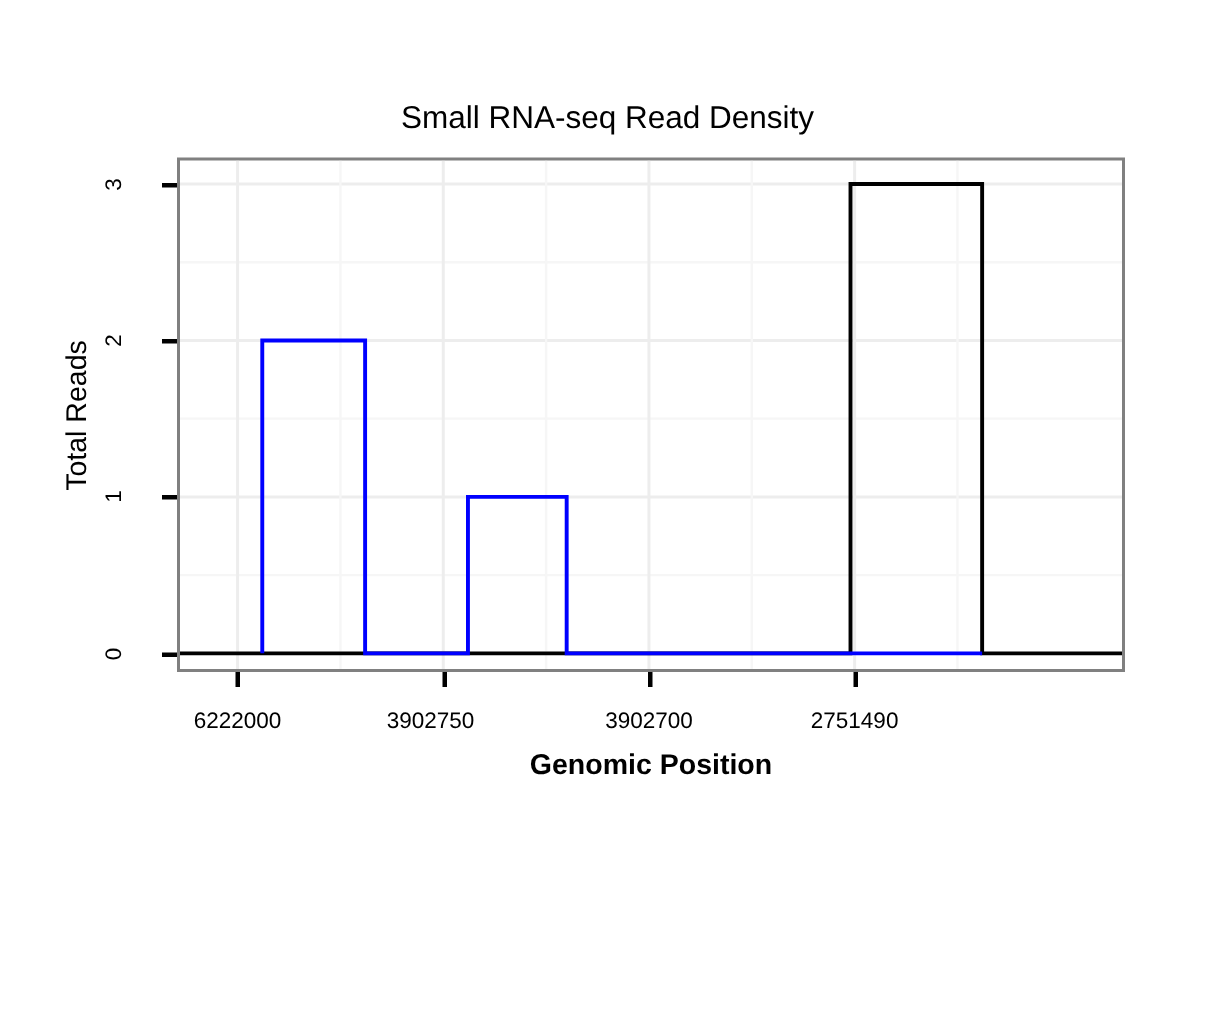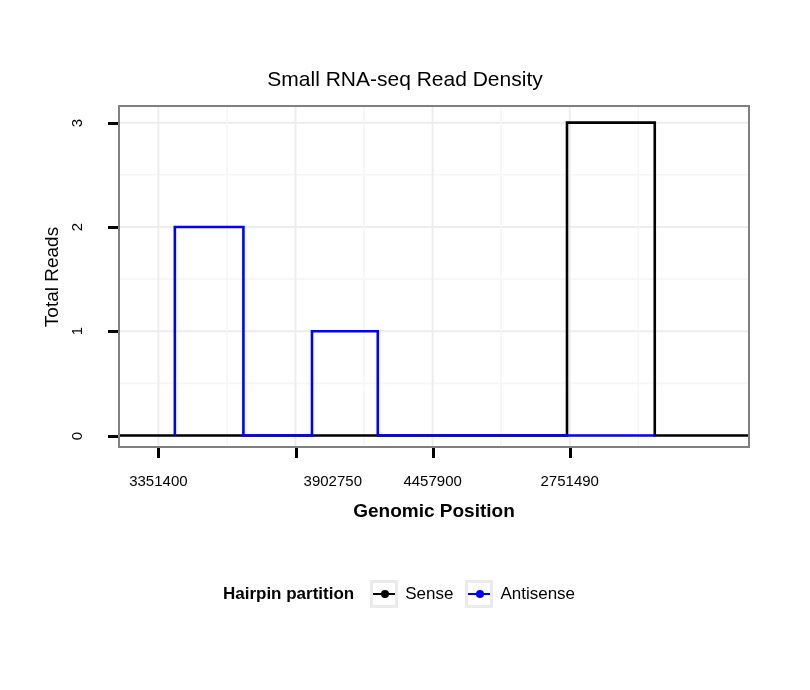--- a/index.html
+++ b/index.html
@@ -232,46 +232,25 @@
           <line y1="0" y2="339" x1="312.63" x2="312.63" stroke="#ededed" stroke-width="2"></line>
           <line y1="0" y2="339" x1="449.75" x2="449.75" stroke="#ededed" stroke-width="2"></line>
           <polyline points="0.00,328.57 447.00,328.57 447.00,15.65 534.76,15.65 534.76,328.57 628.00,328.57" fill="none" stroke="#000000" stroke-width="2.6" stroke-linejoin="miter" stroke-linecap="butt"></polyline>
           <polyline points="54.85,328.57 54.85,119.95 123.41,119.95 123.41,328.57 191.97,328.57 191.97,224.26 257.78,224.26 257.78,328.57 447.00,328.57 534.76,328.57" fill="none" stroke="#0000ff" stroke-width="2.6" stroke-linejoin="miter" stroke-linecap="butt"></polyline>
         </svg>
     </div>
   </div>
 
   <div id="xtick-layer">
       <div class="xtick-mark" style="left: 158.393px;"></div>
-      <div class="xtick-wrap" style="left: 158.393px;">3351400</div>
+      <div class="xtick-wrap" style="left: 158.393px;">6222000</div>
       <div class="xtick-mark" style="left: 295.511px;"></div>
-      <div class="xtick-wrap" style="left: 302px; text-align: right;">3902750</div>
+      <div class="xtick-wrap" style="left: 287px;">3902750</div>
       <div class="xtick-mark" style="left: 432.629px;"></div>
-      <div class="xtick-wrap" style="left: 432.629px;">4457900</div>
+      <div class="xtick-wrap" style="left: 432.629px;">3902700</div>
       <div class="xtick-mark" style="left: 569.747px;"></div>
       <div class="xtick-wrap" style="left: 569.747px;">2751490</div>
     </div>
 
   <div class="axis-title-x">Genomic Position</div>
 
-  <div class="legend">
-    <div class="legend-title">Hairpin partition</div>
-    <div id="legend-items" style="display:flex;align-items:center;">
-        <div class="legend-item">
-          <div class="legend-key">
-            <div class="legend-key-inner"></div>
-            <div class="legend-key-line" style="background: rgb(0, 0, 0);"></div>
-            <div class="legend-key-dot" style="background: rgb(0, 0, 0);"></div>
-          </div>
-          <div class="legend-label">Sense</div>
-        </div>
-        <div class="legend-item">
-          <div class="legend-key">
-            <div class="legend-key-inner"></div>
-            <div class="legend-key-line" style="background: rgb(0, 0, 255);"></div>
-            <div class="legend-key-dot" style="background: rgb(0, 0, 255);"></div>
-          </div>
-          <div class="legend-label">Antisense</div>
-        </div>
-      </div>
-  </div>
 
 </div>
 
 </body></html>

